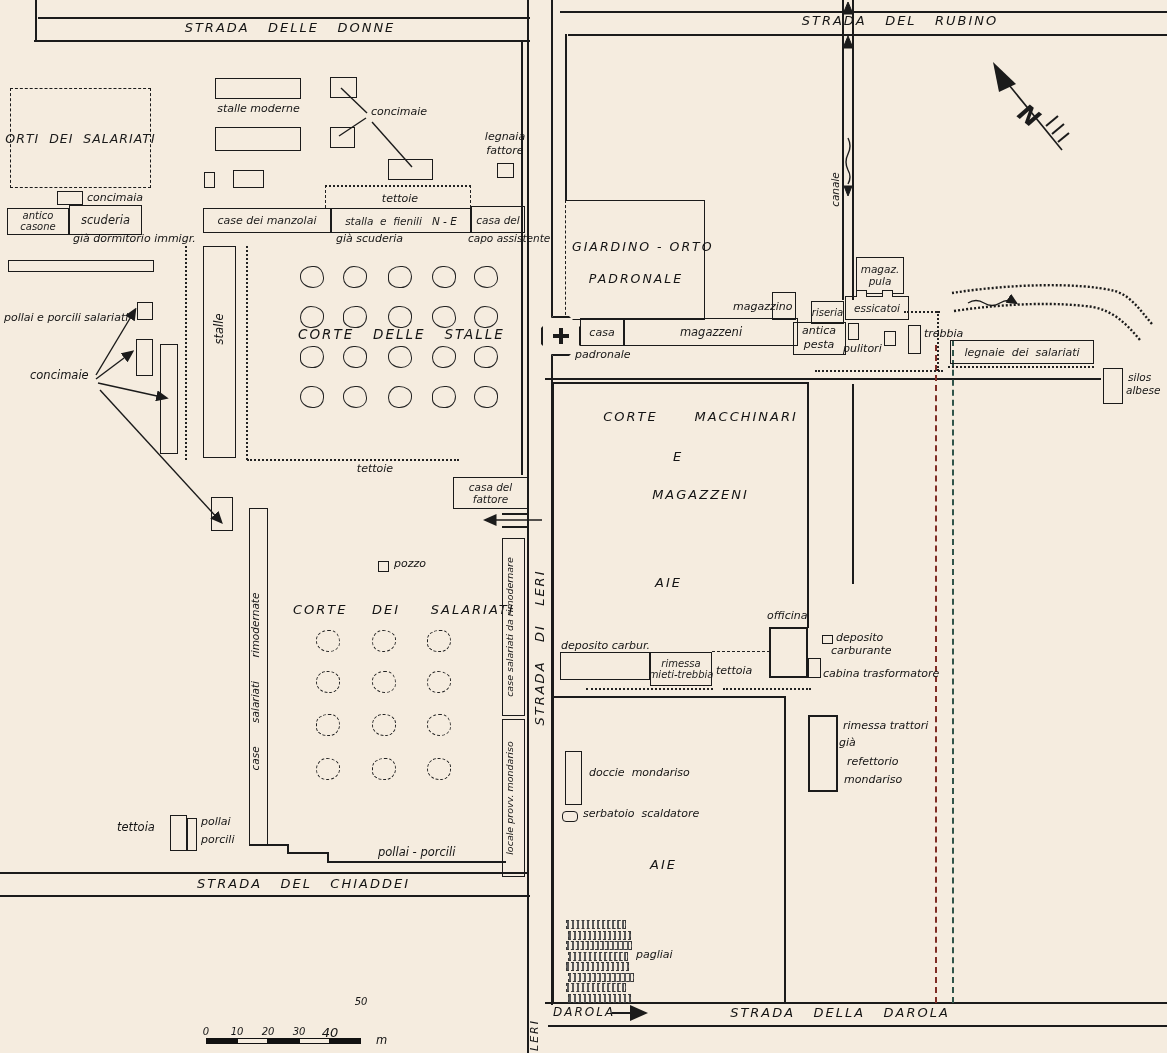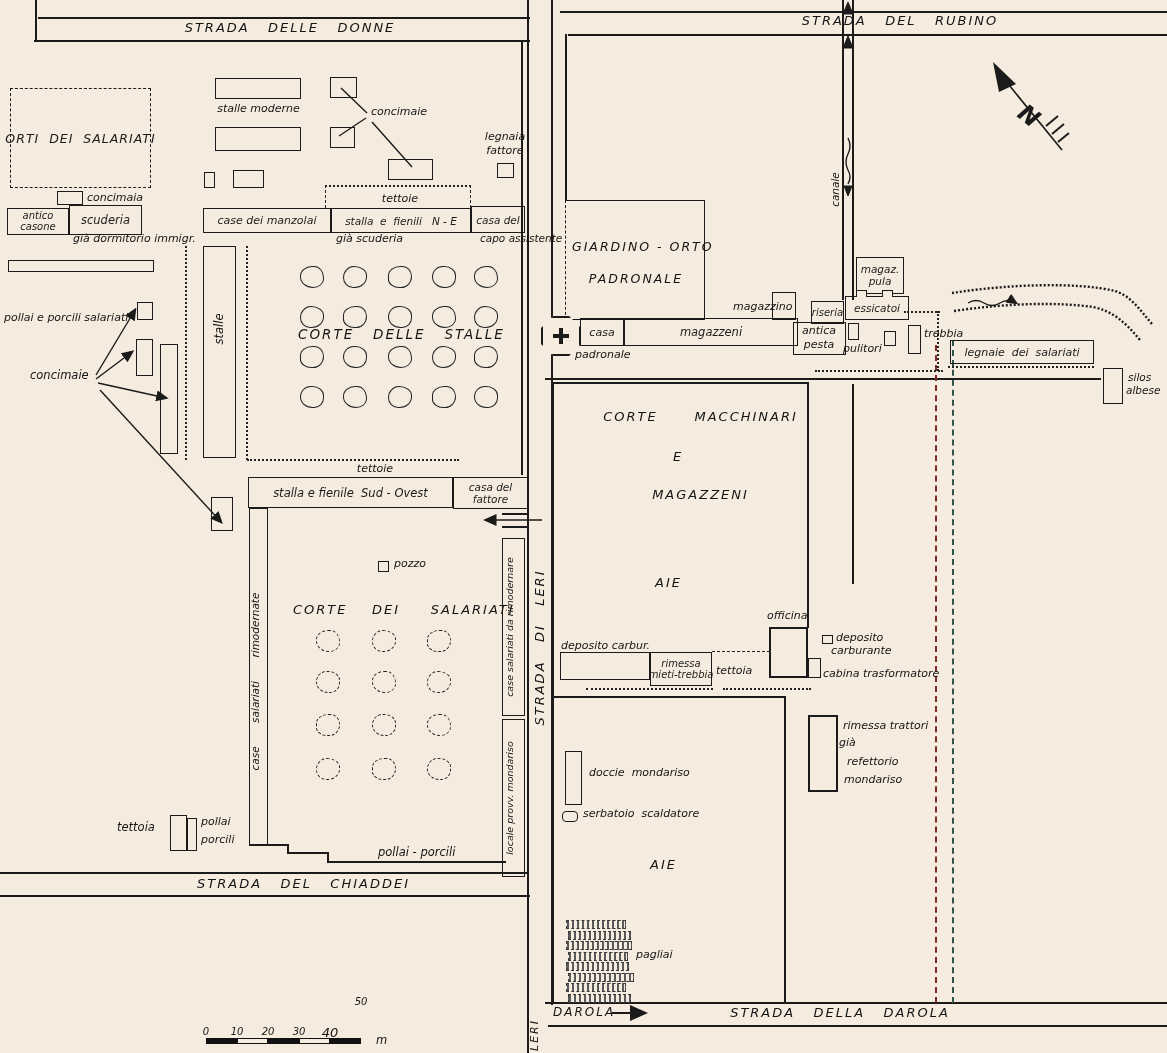--- a/index.html
+++ b/index.html
@@ -103,31 +103,28 @@
   </div>
   <div class="dotl" style="left:325px;top:185px;width:146px;height:23px;border-top:2px dotted #222;border-left:1.5px dashed #222;border-right:1.5px dashed #222;"></div>
   <div class="lbl c" style="left:340px;top:193px;width:120px;">tettoie</div>
   <div class="box" style="left:331px;top:208px;width:140px;height:25px;">
     <div class="inbox" style="font-size:10.5px;">stalla  e  fienili   N - E</div>
   </div>
   <div class="lbl" style="left:336px;top:233px;">già scuderia</div>
   <div class="box" style="left:471px;top:206px;width:54px;height:27px;">
     <div class="inbox" style="font-size:10.5px;">casa del</div>
   </div>
-  <div class="lbl" style="left:480px;top:233px;font-size:10.5px;text-align:center;">capo assistente</div>
+  <div class="lbl" style="left:468px;top:233px;font-size:10.5px;text-align:center;">capo assistente</div>
   <div class="box" style="left:203px;top:246px;width:33px;height:212px;"></div>
   <div class="lbl rot c" style="left:213px;top:404px;width:150px;font-size:11.5px;">stalle</div>
   <div class="dotl" style="left:185px;top:246px;height:214px;width:0;border-left:2px dotted #222;"></div>
   <div class="dotl" style="left:246px;top:246px;height:214px;width:0;border-left:2px dotted #222;"></div>
   <div class="lbl caps c" style="left:298px;top:327px;width:195px;font-size:13.5px;">CORTE   DELLE   STALLE</div>
   <div class="dotl" style="left:247px;top:459px;width:212px;height:0;border-top:2px dotted #222;"></div>
   <div class="lbl c" style="left:330px;top:463px;width:90px;">tettoie</div>
-  <div class="box" style="left:248px;top:477px;width:205px;height:31px;">
-    <div class="inbox" style="font-size:11.5px;">stalla e fienile  Sud - Ovest</div>
-  </div>
   <div class="box" style="left:453px;top:477px;width:75px;height:32px;">
     <div class="inbox" style="flex-direction:column;font-size:10.5px;line-height:1.15;">
       <span>casa del</span>
       <span>fattore</span>
     </div>
   </div>
 
   <div class="box" style="left:249px;top:508px;width:19px;height:338px;"></div>
   <div class="lbl rot c" style="left:250px;top:849px;width:335px;font-size:10.5px;">case       salariati       rimodernate</div>
   <div class="box" style="left:378px;top:561px;width:11px;height:11px;"></div>

